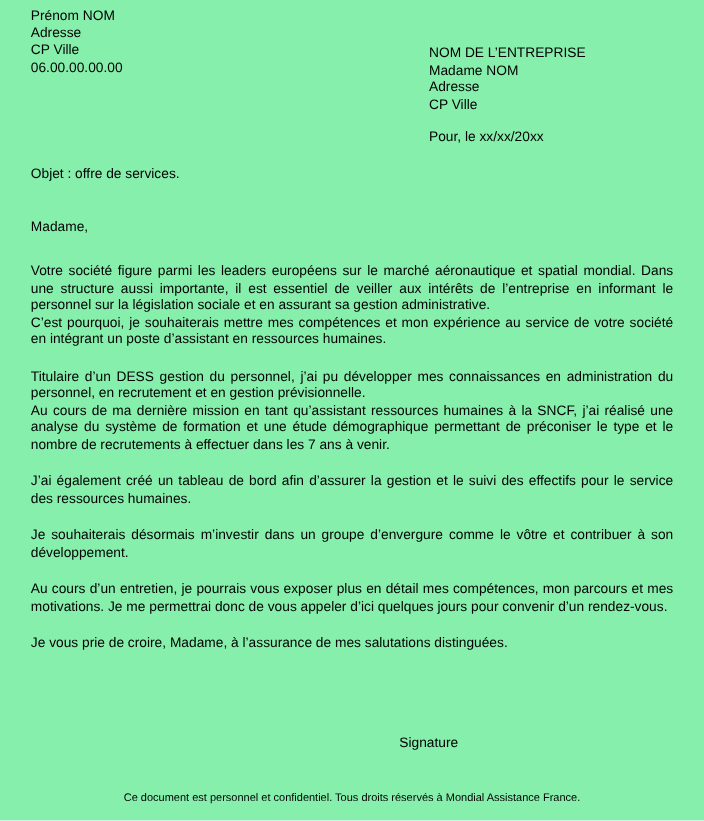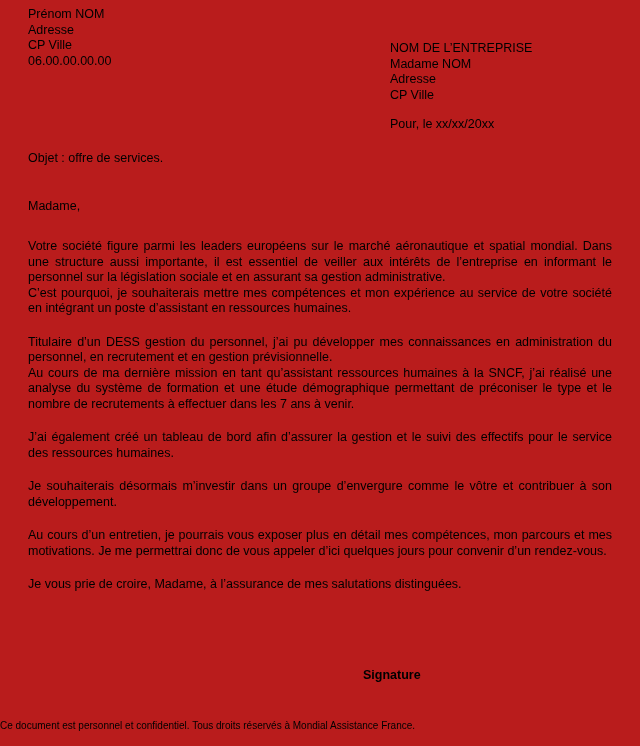--- a/index.html
+++ b/index.html
@@ -4,42 +4,43 @@
 <style>
   html, body {
     margin: 0;
     padding: 0;
     background: #ffffff;
   }
   .page {
     position: relative;
     width: 640px;
     height: 746px;
-    background: #b91c1c;
+    background: #86efac;
     font-family: "Liberation Sans", "DejaVu Sans", sans-serif;
     font-size: 12.5px;
     line-height: 15.5px;
     color: #000000;
     overflow: hidden;
   }
   .block { position: absolute; }
   .sender-block   { left: 28px;  top: 7px; }
   .recipient-block{ left: 362px; top: 41px; margin-left: 28px; }
   .date-line      { margin-top: 14px; }
   .subject-line   { left: 28px;  top: 151px; }
   .salutation     { left: 28px;  top: 199px; }
   .letter-body    { left: 28px;  top: 239px; width: 584px; }
   .letter-body p {
     margin: 0 0 18px 0;
     text-align: justify;
     white-space: pre-wrap;
   }
-  .signature      { left: 363px; top: 668px; font-weight: bold; }
+  .signature      { left: 363px; top: 668px; }
   .footer-note {
     left: 0; top: 720px; width: 640px;
+    text-align: center;
     font-size: 10px;
     line-height: 12px;
   }
 </style>
 </head>
 <body>
 
 <div class="page">
 
   <div class="block sender-block">

